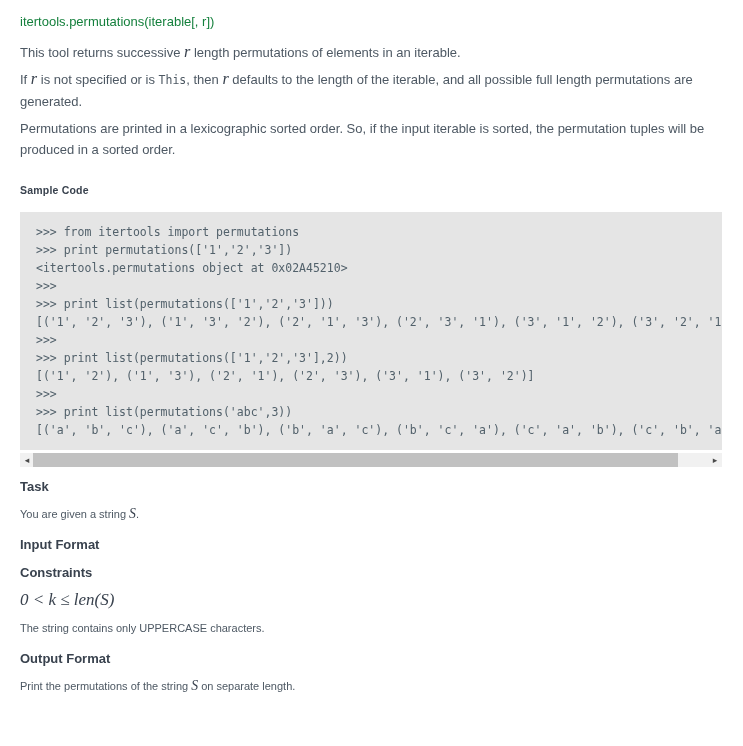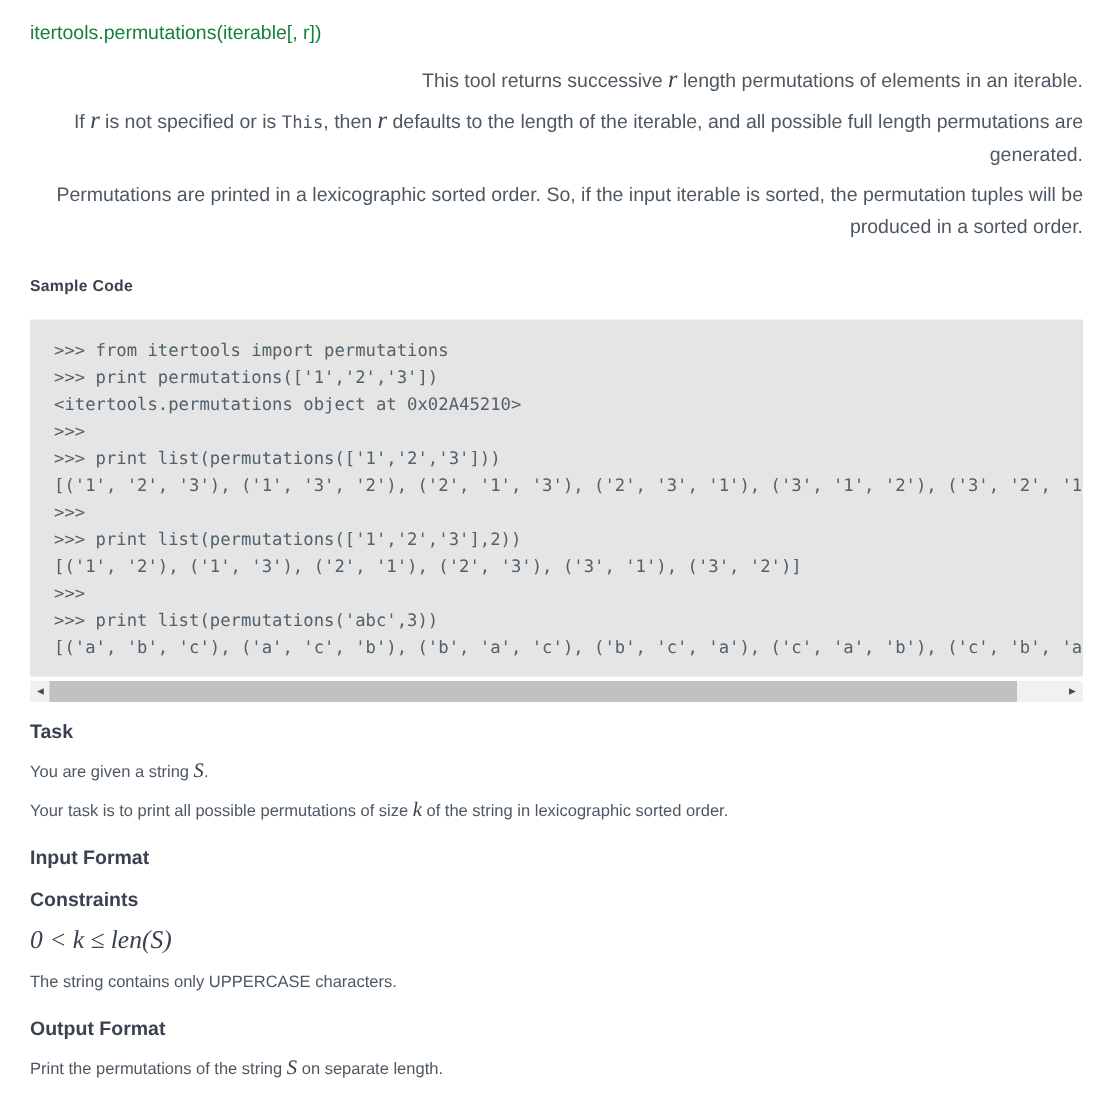--- a/index.html
+++ b/index.html
@@ -7,21 +7,21 @@
   body {
     width:743px; height:746px; overflow:hidden;
     font-family:"Liberation Sans", sans-serif;
     padding:12px 21px 0 20px;
     color:#4d5863;
   }
   .api-link {
     display:inline-block; margin-top:2px;
     color:#15803d; font-size:13px; text-decoration:none; cursor:pointer;
   }
-  p.body-p { font-size:13px; line-height:21px; color:#4d5863; margin-top:12px;text-align:right; }
+  p.body-p { font-size:13px; line-height:21px; color:#4d5863; margin-top:12px; }
   p.body-p + p.body-p { margin-top:6px; }
   .math {
     font-family:"Liberation Serif","DejaVu Serif",serif;
     font-style:italic; font-size:1.25em; color:#39424e; line-height:1;
   }
   .inline-code { font-family:"DejaVu Sans Mono",monospace; font-size:11.5px; color:#4d5863; }
   .code-label {
     font-size:10.5px; font-weight:bold; color:#39424e;
     margin-top:24px; letter-spacing:0.2px;
   }
@@ -81,21 +81,20 @@
 
   <div class="hscrollbar">
     <div class="sb-arrow sb-left">◂</div>
     <div class="sb-thumb"></div>
     <div class="sb-arrow sb-right">▸</div>
   </div>
 
   <div class="section">
     <h4 class="section-heading">Task</h4>
     <p><span>You are given a string </span><i class="math">S</i><span>.</span></p>
-    <p><span>Your task is to print all possible permutations of size </span><i class="math">k</i><span> of the string in lexicographic sorted order.</span></p>
   </div>
 
   <div class="section">
     <h4 class="section-heading">Input Format</h4>
   </div>
 
   <div class="section">
     <h4 class="section-heading">Constraints</h4>
     <div class="formula">0 &lt; k ≤ len(S)</div>
     <p><span>The string contains only UPPERCASE characters.</span></p>

